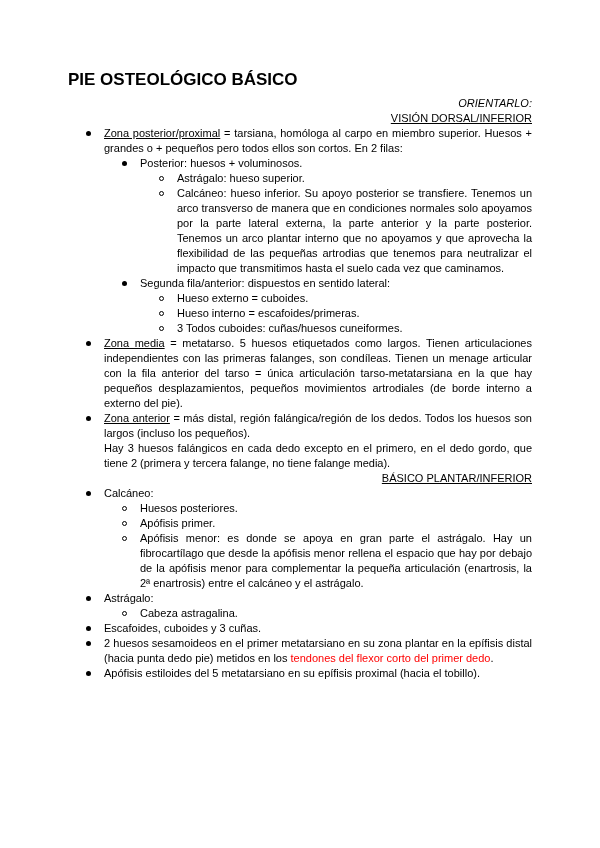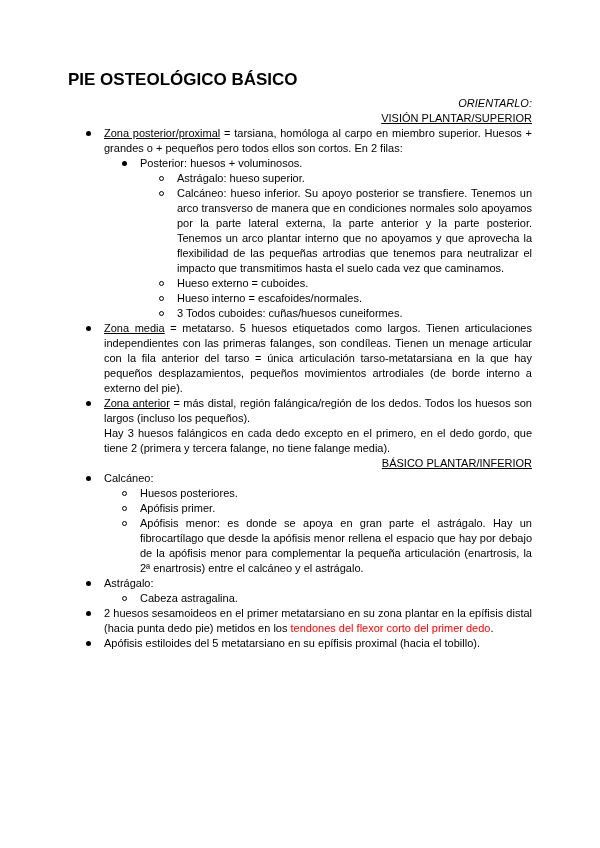--- a/index.html
+++ b/index.html
@@ -53,34 +53,36 @@
   .seg-u { text-decoration: underline; }
 </style>
 </head>
 <body>
 
 <div class="page">
   <div class="content">
     <div class="title">PIE OSTEOLÓGICO BÁSICO</div>
 
   <div class="block para para-plain"><span class="seg-i">ORIENTARLO:</span></div>
-      <div class="block heading"><span class="seg-u">VISIÓN PLANTAR/SUPERIOR</span></div>
+      <div class="block heading"><span class="seg-u">VISIÓN DORSAL/INFERIOR</span></div>
       <div class="block bullet" style="padding-left: 36px;"><span class="marker disc" style="left: 18px;"></span><span class="seg-u">Zona posterior/proximal</span><span> = tarsiana, homóloga al carpo en miembro superior. Huesos + grandes o + pequeños pero todos ellos son cortos. En 2 filas:</span></div>
       <div class="block bullet" style="padding-left: 72px;"><span class="marker disc" style="left: 54px;"></span><span>Posterior: huesos + voluminosos.</span></div>
       <div class="block bullet" style="padding-left: 109px;"><span class="marker circle" style="left: 91px;"></span><span class="seg-b">Astrágalo</span><span>: hueso superior.</span></div>
       <div class="block bullet" style="padding-left: 109px;"><span class="marker circle" style="left: 91px;"></span><span class="seg-b">Calcáneo</span><span>: hueso inferior. Su apoyo posterior se transfiere. Tenemos un arco transverso de manera que en condiciones normales solo apoyamos por la parte lateral externa, la parte anterior y la parte posterior. Tenemos un arco plantar interno que no apoyamos y que aprovecha la flexibilidad de las pequeñas artrodias que tenemos para neutralizar el impacto que transmitimos hasta el suelo cada vez que caminamos.</span></div>
+      <div class="block bullet" style="padding-left: 72px;"><span class="marker disc" style="left: 54px;"></span><span>Segunda fila/anterior: dispuestos en sentido lateral:</span></div>
       <div class="block bullet" style="padding-left: 109px;"><span class="marker circle" style="left: 91px;"></span><span>Hueso externo = </span><span class="seg-b">cuboides</span><span>.</span></div>
-      <div class="block bullet" style="padding-left: 109px;"><span class="marker circle" style="left: 91px;"></span><span>Hueso interno = </span><span class="seg-b">escafoides/normales</span><span>.</span></div>
+      <div class="block bullet" style="padding-left: 109px;"><span class="marker circle" style="left: 91px;"></span><span>Hueso interno = </span><span class="seg-b">escafoides/primeras</span><span>.</span></div>
       <div class="block bullet" style="padding-left: 109px;"><span class="marker circle" style="left: 91px;"></span><span class="seg-b">3</span><span> Todos cuboides: cuñas/</span><span class="seg-b">huesos cuneiformes</span><span>.</span></div>
       <div class="block bullet" style="padding-left: 36px;"><span class="marker disc" style="left: 18px;"></span><span class="seg-u">Zona media</span><span> = </span><span class="seg-b">metatarso</span><span>. 5 huesos etiquetados como largos. Tienen articulaciones independientes con las primeras falanges, son condíleas. Tienen un menage articular con la fila anterior del tarso = única articulación tarso-metatarsiana en la que hay pequeños desplazamientos, pequeños movimientos artrodiales (de borde interno a externo del pie).</span></div>
       <div class="block bullet" style="padding-left: 36px;"><span class="marker disc" style="left: 18px;"></span><span class="seg-u">Zona anterior</span><span> = más distal, región </span><span class="seg-b">falángica</span><span>/región de los dedos. Todos los huesos son largos (incluso los pequeños).</span></div>
       <div class="block para" style="padding-left: 36px;"><span>Hay 3 huesos falángicos en cada dedo excepto en el primero, en el dedo gordo, que tiene 2 (primera y tercera falange, no tiene falange media).</span></div>
       <div class="block heading"><span class="seg-u">BÁSICO PLANTAR/INFERIOR</span></div>
       <div class="block bullet" style="padding-left: 36px;"><span class="marker disc" style="left: 18px;"></span><span>Calcáneo:</span></div>
       <div class="block bullet" style="padding-left: 72px;"><span class="marker circle" style="left: 54px;"></span><span>Huesos posteriores.</span></div>
       <div class="block bullet" style="padding-left: 72px;"><span class="marker circle" style="left: 54px;"></span><span>Apófisis primer.</span></div>
       <div class="block bullet" style="padding-left: 72px;"><span class="marker circle" style="left: 54px;"></span><span>Apófisis menor: es donde se apoya en gran parte el astrágalo. Hay un fibrocartílago que desde la apófisis menor rellena el espacio que hay por debajo de la apófisis menor para complementar la pequeña articulación (enartrosis, la 2ª enartrosis) entre el calcáneo y el astrágalo.</span></div>
       <div class="block bullet" style="padding-left: 36px;"><span class="marker disc" style="left: 18px;"></span><span>Astrágalo:</span></div>
       <div class="block bullet" style="padding-left: 72px;"><span class="marker circle" style="left: 54px;"></span><span>Cabeza astragalina.</span></div>
+      <div class="block bullet" style="padding-left: 36px;"><span class="marker disc" style="left: 18px;"></span><span>Escafoides, cuboides y 3 cuñas.</span></div>
       <div class="block bullet" style="padding-left: 36px;"><span class="marker disc" style="left: 18px;"></span><span class="seg-b">2 huesos sesamoideos</span><span> en el primer metatarsiano en su zona plantar en la epífisis distal (hacia punta dedo pie) metidos en los </span><span class="seg-b" style="color: rgb(255, 0, 0);">tendones del flexor corto del primer dedo</span><span>.</span></div>
       <div class="block bullet" style="padding-left: 36px;"><span class="marker disc" style="left: 18px;"></span><span class="seg-b">Apófisis estiloides</span><span> del 5 metatarsiano en su epífisis proximal (hacia el tobillo).</span></div>
     </div>
 </div>
 
 </body></html>

